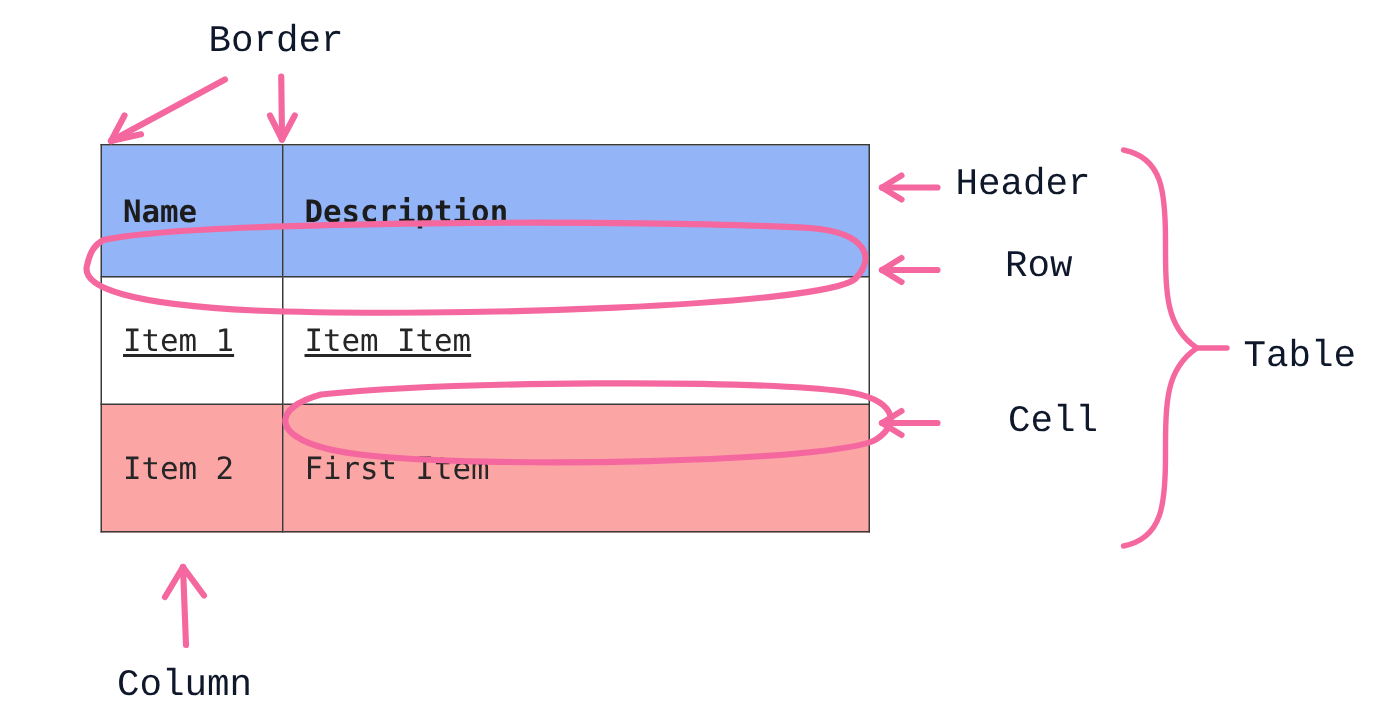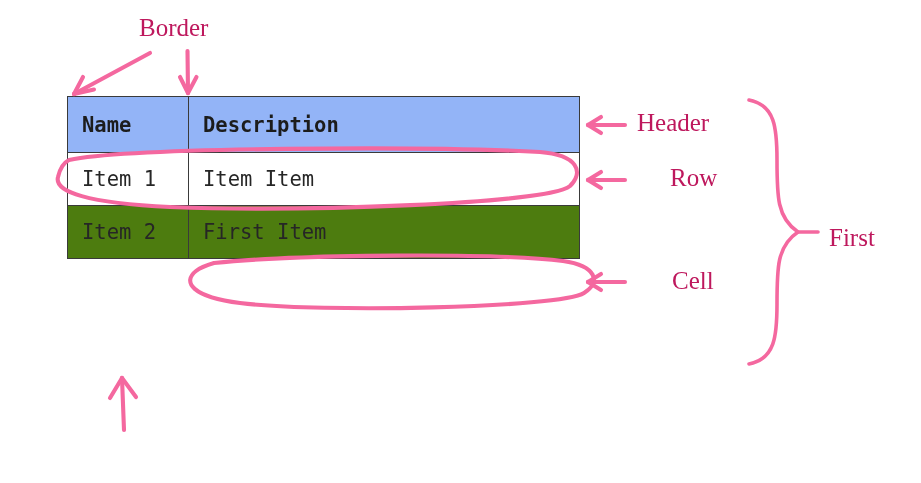--- a/index.html
+++ b/index.html
@@ -35,53 +35,53 @@
     table-layout: fixed;
     border: 1.6px solid #2b2b2b;
     background: #ffffff;
   }
   table.anatomy col.c-name { width: 121px; }
   table.anatomy col.c-desc { width: 391px; }
 
   table.anatomy th,
   table.anatomy td {
     border: 1.3px solid #3a3a3a;
-    padding: 0 14px;
+    padding: 16px 14px;
     height: 52px;
     text-align: left;
     vertical-align: middle;
     font-family: "DejaVu Sans Mono", "Liberation Mono", monospace;
     font-size: 20.5px;
     letter-spacing: 0px;
     color: #262626;
     white-space: nowrap;
   }
   table.anatomy thead th {
     background: #93b4f7;
     font-weight: bold;
     height: 55px;
     color: #1c1c1c;
   }
-  table.anatomy tbody tr.odd  td { background: #ffffff; }
-  table.anatomy tbody tr.even td { background: #4d7c0f; margin-left: 44px; }
+  table.anatomy tbody tr.odd  td { background: #ffffff; text-decoration: underline; }
+  table.anatomy tbody tr.even td { background: #fca5a5; margin-left: 44px; }
 
   
   #overlay {
     position: absolute;
     left: 0; top: 0;
     width: 921px;
     height: 483px;
     z-index: 5;
     pointer-events: none;
   }
   .ann-label {
     position: absolute;
-    font-family: Liberation Serif, serif;
+    font-family: Liberation Mono, monospace;
     font-size: 25px;
-    color: #be185d;
+    color: #0f172a;
     white-space: nowrap;
     line-height: 1;
     z-index: 6;
   }
   #label-border { left: 139px; top: 15px; }
   #label-header { left: 637px; top: 110px; }
   #label-row    { left: 670px; top: 165px; }
   #label-cell   { left: 672px; top: 268px; }
   #label-table  { left: 829px; top: 225px; }
   #label-column { left: 78px;  top: 444px; }
@@ -189,16 +189,17 @@
   </svg>
 
   <div class="ann-label" id="label-border">Border</div>
 
   <div class="ann-label" id="label-header">Header</div>
 
   <div class="ann-label" id="label-row">Row</div>
 
   <div class="ann-label" id="label-cell">Cell</div>
 
-  <div class="ann-label" id="label-table">First</div>
-
+  <div class="ann-label" id="label-table">Table</div>
+
+  <div class="ann-label" id="label-column">Column</div>
 
 </div>
 
 </body></html>

